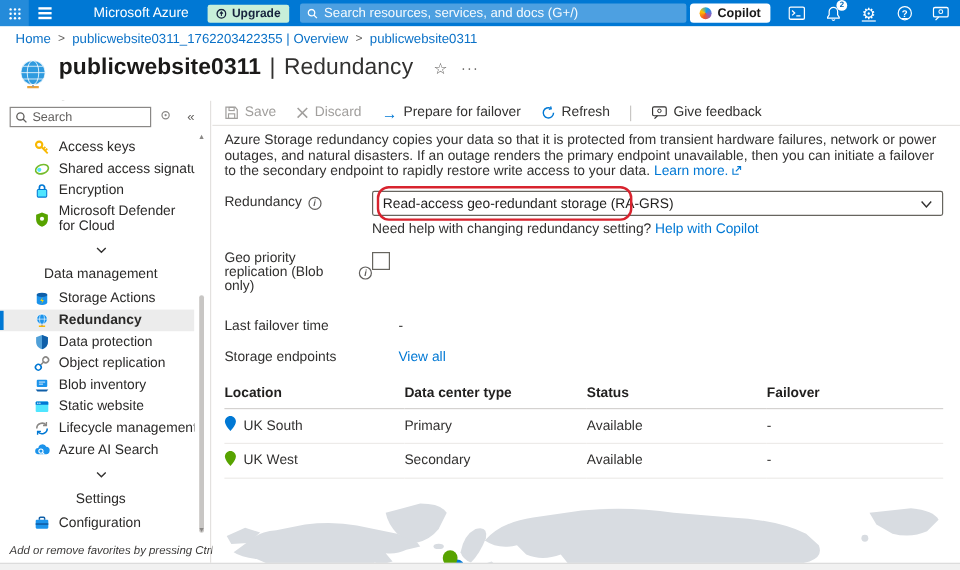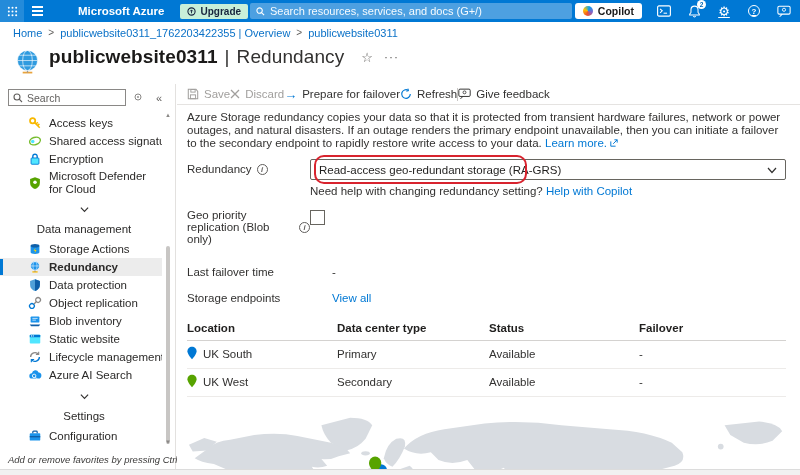--- a/index.html
+++ b/index.html
@@ -8,21 +8,21 @@
   .stage { position:relative; width:800px; height:475px; background:#fff; overflow:hidden; }
 
   
   .topbar { position:absolute; left:0; top:0; width:800px; height:22px; background:#0078d4;
     display:flex; align-items:center; color:#fff; }
   .waffle { width:24px; height:22px; display:flex; align-items:center; justify-content:center;
     background:rgba(255,255,255,.14); cursor:pointer; }
   .hamb { width:26px; height:22px; display:flex; flex-direction:column; justify-content:center;
     gap:2.5px; align-items:center; cursor:pointer; }
   .hamb i { display:block; width:11px; height:1.6px; background:#fff; }
-  .brand { font-size:11.5px; font-weight:700; margin-left:28px; white-space:nowrap; }
+  .brand { font-size:11.5px; font-weight:400; margin-left:28px; white-space:nowrap; }
   .upgrade { margin-left:16px; height:15px; display:flex; align-items:center; gap:4px;
     background:#c8efd9; color:#17233d; font-size:10px; font-weight:700; padding:0 7px;
     border-radius:2px; cursor:pointer; }
   .tb-search { position:absolute; left:250px; top:3px; width:322px; height:16px;
     background:rgba(255,255,255,.30); border-radius:2px; display:flex; align-items:center;
     padding:0 6px; gap:5px; }
   .tb-search input { flex:1; background:transparent; border:none; outline:none; color:#fff;
     font-size:11px; font-family:inherit; }
   .tb-search input::placeholder { color:rgba(255,255,255,.95); }
   .tb-right { position:absolute; right:8px; top:0; height:22px; display:flex;
@@ -85,21 +85,21 @@
   .sb-scrollbar { position:absolute; right:3px; top:28px; bottom:24px; width:8px; }
   .sb-arrow { position:absolute; left:0; width:8px; text-align:center; font-size:6px; color:#8a8886; }
   .sb-thumb { position:absolute; left:2px; width:4px; top:134px; height:198px; background:#c8c6c4;
     border-radius:2px; cursor:grab; }
   .sb-footer { position:absolute; left:0; right:1px; bottom:0; height:20px; background:#fff;
     font-style:italic; font-size:9.5px; color:#3b3a39; padding:5px 2px 0 8px; white-space:nowrap; }
 
   
   .content { position:absolute; left:177px; top:84px; right:0; bottom:6px; background:#fff; }
   .toolbar { height:21px; border-bottom:1px solid #e5e3e1; display:flex; align-items:center;
-    padding:0 10px; font-size:11.5px; color:#323130; }
+    padding:0 10px; gap:17px; font-size:11.5px; color:#323130; }
   .tb-btn { display:flex; align-items:center; gap:5px; cursor:pointer; white-space:nowrap; }
   .tb-btn.disabled { color:#a19f9d; cursor:default; }
   .tb-div { width:1px; height:13px; background:#c8c6c4; }
   .arrow-glyph { color:#0078d4; font-size:13px; line-height:1; }
 
   .cbody { padding:6px 14px 0 10px; font-size:11.5px; }
   .desc { line-height:13px; color:#323130; margin-bottom:9px; max-width:612px; }
   .link { color:#0078d4; cursor:pointer; text-decoration:none; }
 
   .frow { display:flex; align-items:flex-start; position:relative; }

